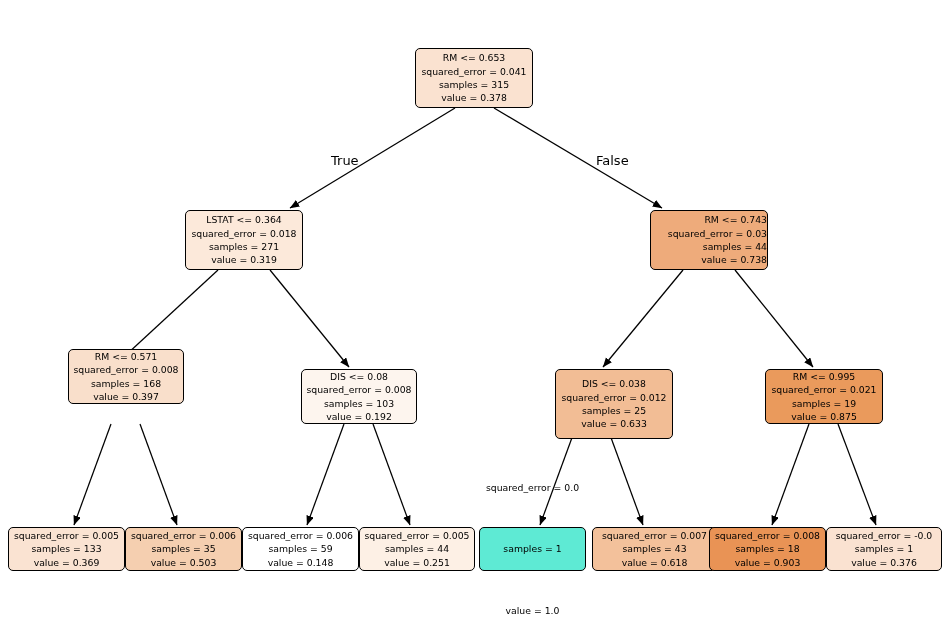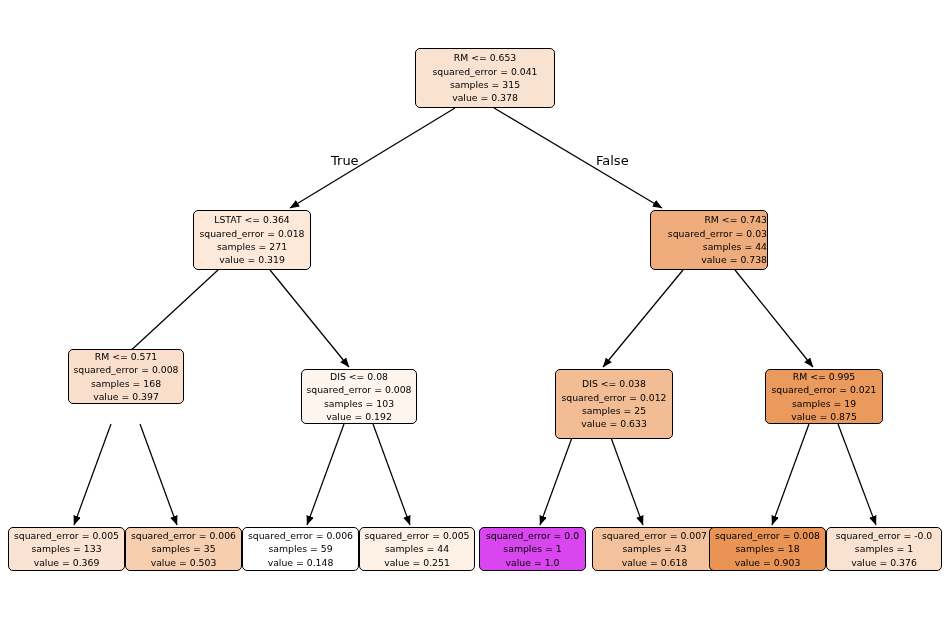--- a/index.html
+++ b/index.html
@@ -75,27 +75,27 @@
         <line x1="344" y1="424" x2="307" y2="525" stroke="#000000" stroke-width="1.25" marker-end="url(#arrowhead)"></line>
         <line x1="373" y1="424" x2="410" y2="525" stroke="#000000" stroke-width="1.25" marker-end="url(#arrowhead)"></line>
         <line x1="577" y1="424" x2="540" y2="525" stroke="#000000" stroke-width="1.25" marker-end="url(#arrowhead)"></line>
         <line x1="606" y1="424" x2="643" y2="525" stroke="#000000" stroke-width="1.25" marker-end="url(#arrowhead)"></line>
         <line x1="809" y1="424" x2="772" y2="525" stroke="#000000" stroke-width="1.25" marker-end="url(#arrowhead)"></line>
         <line x1="838" y1="424" x2="876" y2="525" stroke="#000000" stroke-width="1.25" marker-end="url(#arrowhead)"></line>
       </g>
   </svg>
 
   <div id="node-layer">
-      <div class="node" style="left: 415px; top: 48px; width: 140px; height: 60px; background: rgb(250, 226, 208);">
+      <div class="node" style="left: 415px; top: 48px; width: 118px; height: 60px; background: rgb(250, 226, 208);">
         <span class="line">RM &lt;= 0.653</span>
         <span class="line">squared_error = 0.041</span>
         <span class="line">samples = 315</span>
         <span class="line">value = 0.378</span>
       </div>
-      <div class="node" style="left: 185px; top: 210px; width: 118px; height: 60px; background: rgb(252, 233, 218); margin-left: 8px;">
+      <div class="node" style="left: 185px; top: 210px; width: 118px; height: 60px; background: rgb(252, 233, 218);">
         <span class="line">LSTAT &lt;= 0.364</span>
         <span class="line">squared_error = 0.018</span>
         <span class="line">samples = 271</span>
         <span class="line">value = 0.319</span>
       </div>
       <div class="node" style="left: 650px; top: 210px; width: 118px; height: 60px; background: rgb(238, 171, 123); text-align: right;">
         <span class="line">RM &lt;= 0.743</span>
         <span class="line">squared_error = 0.03</span>
         <span class="line">samples = 44</span>
         <span class="line">value = 0.738</span>
@@ -137,21 +137,21 @@
       <div class="node" style="left: 242px; top: 527px; width: 117px; height: 44px; background: rgb(255, 255, 255);">
         <span class="line">squared_error = 0.006</span>
         <span class="line">samples = 59</span>
         <span class="line">value = 0.148</span>
       </div>
       <div class="node" style="left: 359px; top: 527px; width: 116px; height: 44px; background: rgb(253, 240, 229);">
         <span class="line">squared_error = 0.005</span>
         <span class="line">samples = 44</span>
         <span class="line">value = 0.251</span>
       </div>
-      <div class="node" style="left: 479px; top: 527px; width: 107px; height: 44px; background: #d946ef;">
+      <div class="node" style="left: 479px; top: 527px; width: 107px; height: 44px; background: #5eead4; gap: 48px;">
         <span class="line">squared_error = 0.0</span>
         <span class="line">samples = 1</span>
         <span class="line">value = 1.0</span>
       </div>
       <div class="node" style="left: 592px; top: 527px; width: 125px; height: 44px; background: rgb(243, 193, 155);">
         <span class="line">squared_error = 0.007</span>
         <span class="line">samples = 43</span>
         <span class="line">value = 0.618</span>
       </div>
       <div class="node" style="left: 709px; top: 527px; width: 117px; height: 44px; background: rgb(233, 147, 85);">

